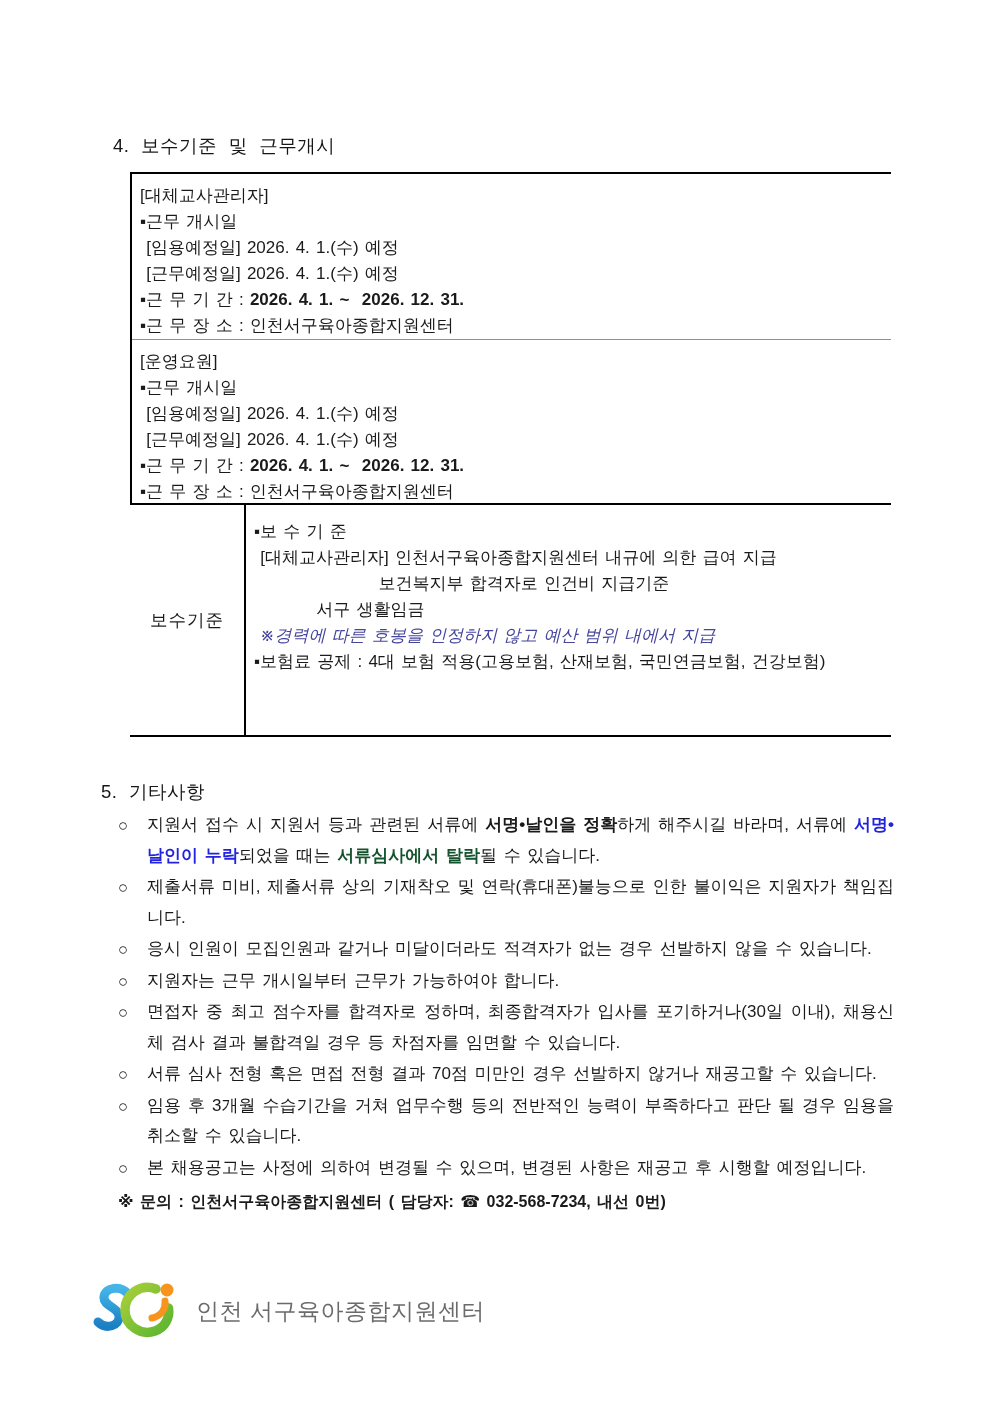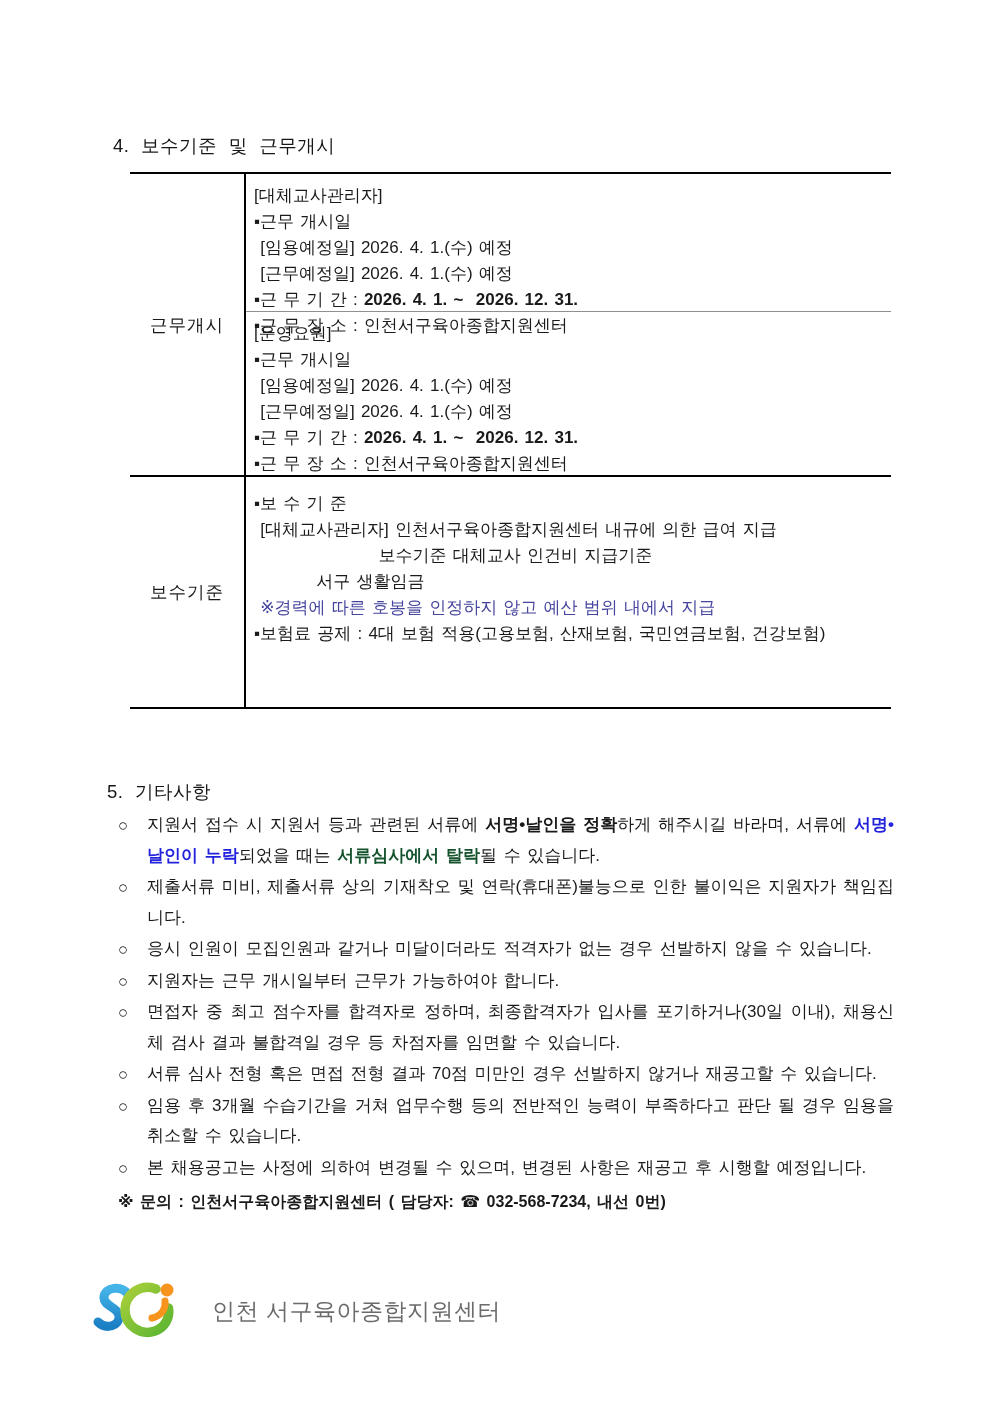--- a/index.html
+++ b/index.html
@@ -1,58 +1,57 @@
 <!DOCTYPE html>
 <html><head>
 <meta charset="utf-8">
 <style>
   html,body{margin:0;padding:0;background:#ffffff;}
   .page{position:relative;width:992px;height:1403px;background:#fff;color:#1a1a1a;
         font-family:"Liberation Sans","DejaVu Sans",sans-serif;overflow:hidden;}
 
   .sec-heading{position:absolute;font-size:18.5px;color:#161616;word-spacing:6px;letter-spacing:0.5px;text-align:center;}
   .h4{left:113px;top:133px;}
-  .h5{left:107px;top:779px;}
+  .h5{left:101px;top:779px;}
 
   
   .tbl{position:absolute;left:130px;top:172px;width:761px;
        border-top:2px solid #000;border-bottom:2px solid #000;box-sizing:border-box;}
   .tbl-row{display:flex;}
   .tbl-row.first{border-bottom:2px solid #000;}
   .tbl-label-col{width:114px;display:flex;align-items:center;justify-content:center;
                  font-size:17.5px;letter-spacing:1px;flex:none;}
   .tbl-content-col{flex:1;border-left:2px solid #000;}
   .subcell{box-sizing:border-box;padding:9px 6px 0 8px;}
-  .subcell.g0{height:138px;border-bottom:1px solid #909090;}
+  .subcell.g0{height:166px;border-bottom:1px solid #909090;}
   .subcell.g1{height:163px;}
   .paycell{box-sizing:border-box;height:230px;padding:14px 6px 17px 8px;}
   .line{white-space:pre-wrap;line-height:26px;font-size:17px;word-spacing:1.5px;}
 
   
   .list{position:absolute;left:118px;top:810px;width:776px;}
   .list-item{display:flex;margin-bottom:1px;}
   .marker{flex:none;width:29px;font-size:16.5px;line-height:30.5px;}
   .item-text{flex:1;font-size:17px;line-height:30.5px;text-align:justify;word-spacing:2px;}
 
   .contact{position:absolute;left:118px;top:1192px;width:780px;font-size:16px;
            font-weight:bold;word-spacing:2px;white-space:pre-wrap;}
 
-  .logo{position:absolute;left:92px;top:1278px;display:flex;align-items:center;gap:16px;}
+  .logo{position:absolute;left:92px;top:1278px;display:flex;align-items:center;gap:0;}
   .logo-text{font-size:23px;color:#6b6b6b;letter-spacing:0.5px;}
 </style>
 </head>
 <body>
 
 <div class="page">
 
   <div class="sec-heading h4">4. 보수기준 및 근무개시</div>
 
   <div class="tbl">
     <div class="tbl-row first">
-      <div class="tbl-label-col">근무개시</div>
       <div class="tbl-content-col">
         <div class="subcell g0">
           <div class="line"><span>[대체교사관리자]</span></div>
           <div class="line"><span>▪근무 개시일</span></div>
           <div class="line"><span> [임용예정일] 2026. 4. 1.(수) 예정</span></div>
           <div class="line"><span> [근무예정일] 2026. 4. 1.(수) 예정</span></div>
           <div class="line"><span>▪근 무 기 간 : </span><span style="font-weight: bold;">2026. 4. 1. ~  2026. 12. 31.</span></div>
           <div class="line"><span>▪근 무 장 소 : 인천서구육아종합지원센터</span></div>
         </div>
         <div class="subcell g1">
@@ -64,23 +63,23 @@
           <div class="line"><span>▪근 무 장 소 : 인천서구육아종합지원센터</span></div>
         </div>
       </div>
     </div>
     <div class="tbl-row">
       <div class="tbl-label-col">보수기준</div>
       <div class="tbl-content-col">
         <div class="paycell">
           <div class="line"><span>▪보 수 기 준</span></div>
           <div class="line"><span> [대체교사관리자] 인천서구육아종합지원센터 내규에 의한 급여 지급</span></div>
-          <div class="line"><span>                    보수기준 대체교사 인건비 지급기준</span></div>
+          <div class="line"><span>                    보건복지부 합격자로 인건비 지급기준</span></div>
           <div class="line"><span>          서구 생활임금</span></div>
-          <div class="line"><span style="color: rgb(69, 69, 157);"> ※경력에 따른 호봉을 인정하지 않고 예산 범위 내에서 지급</span></div>
+          <div class="line"><span style="color: rgb(69, 69, 157); font-style: italic;"> ※경력에 따른 호봉을 인정하지 않고 예산 범위 내에서 지급</span></div>
           <div class="line"><span>▪보험료 공제 : 4대 보험 적용(고용보험, 산재보험, 국민연금보험, 건강보험)</span></div>
         </div>
       </div>
     </div>
   </div>
 
   <div class="sec-heading h5">5. 기타사항</div>
 
   <div class="list">
     <div class="list-item">

